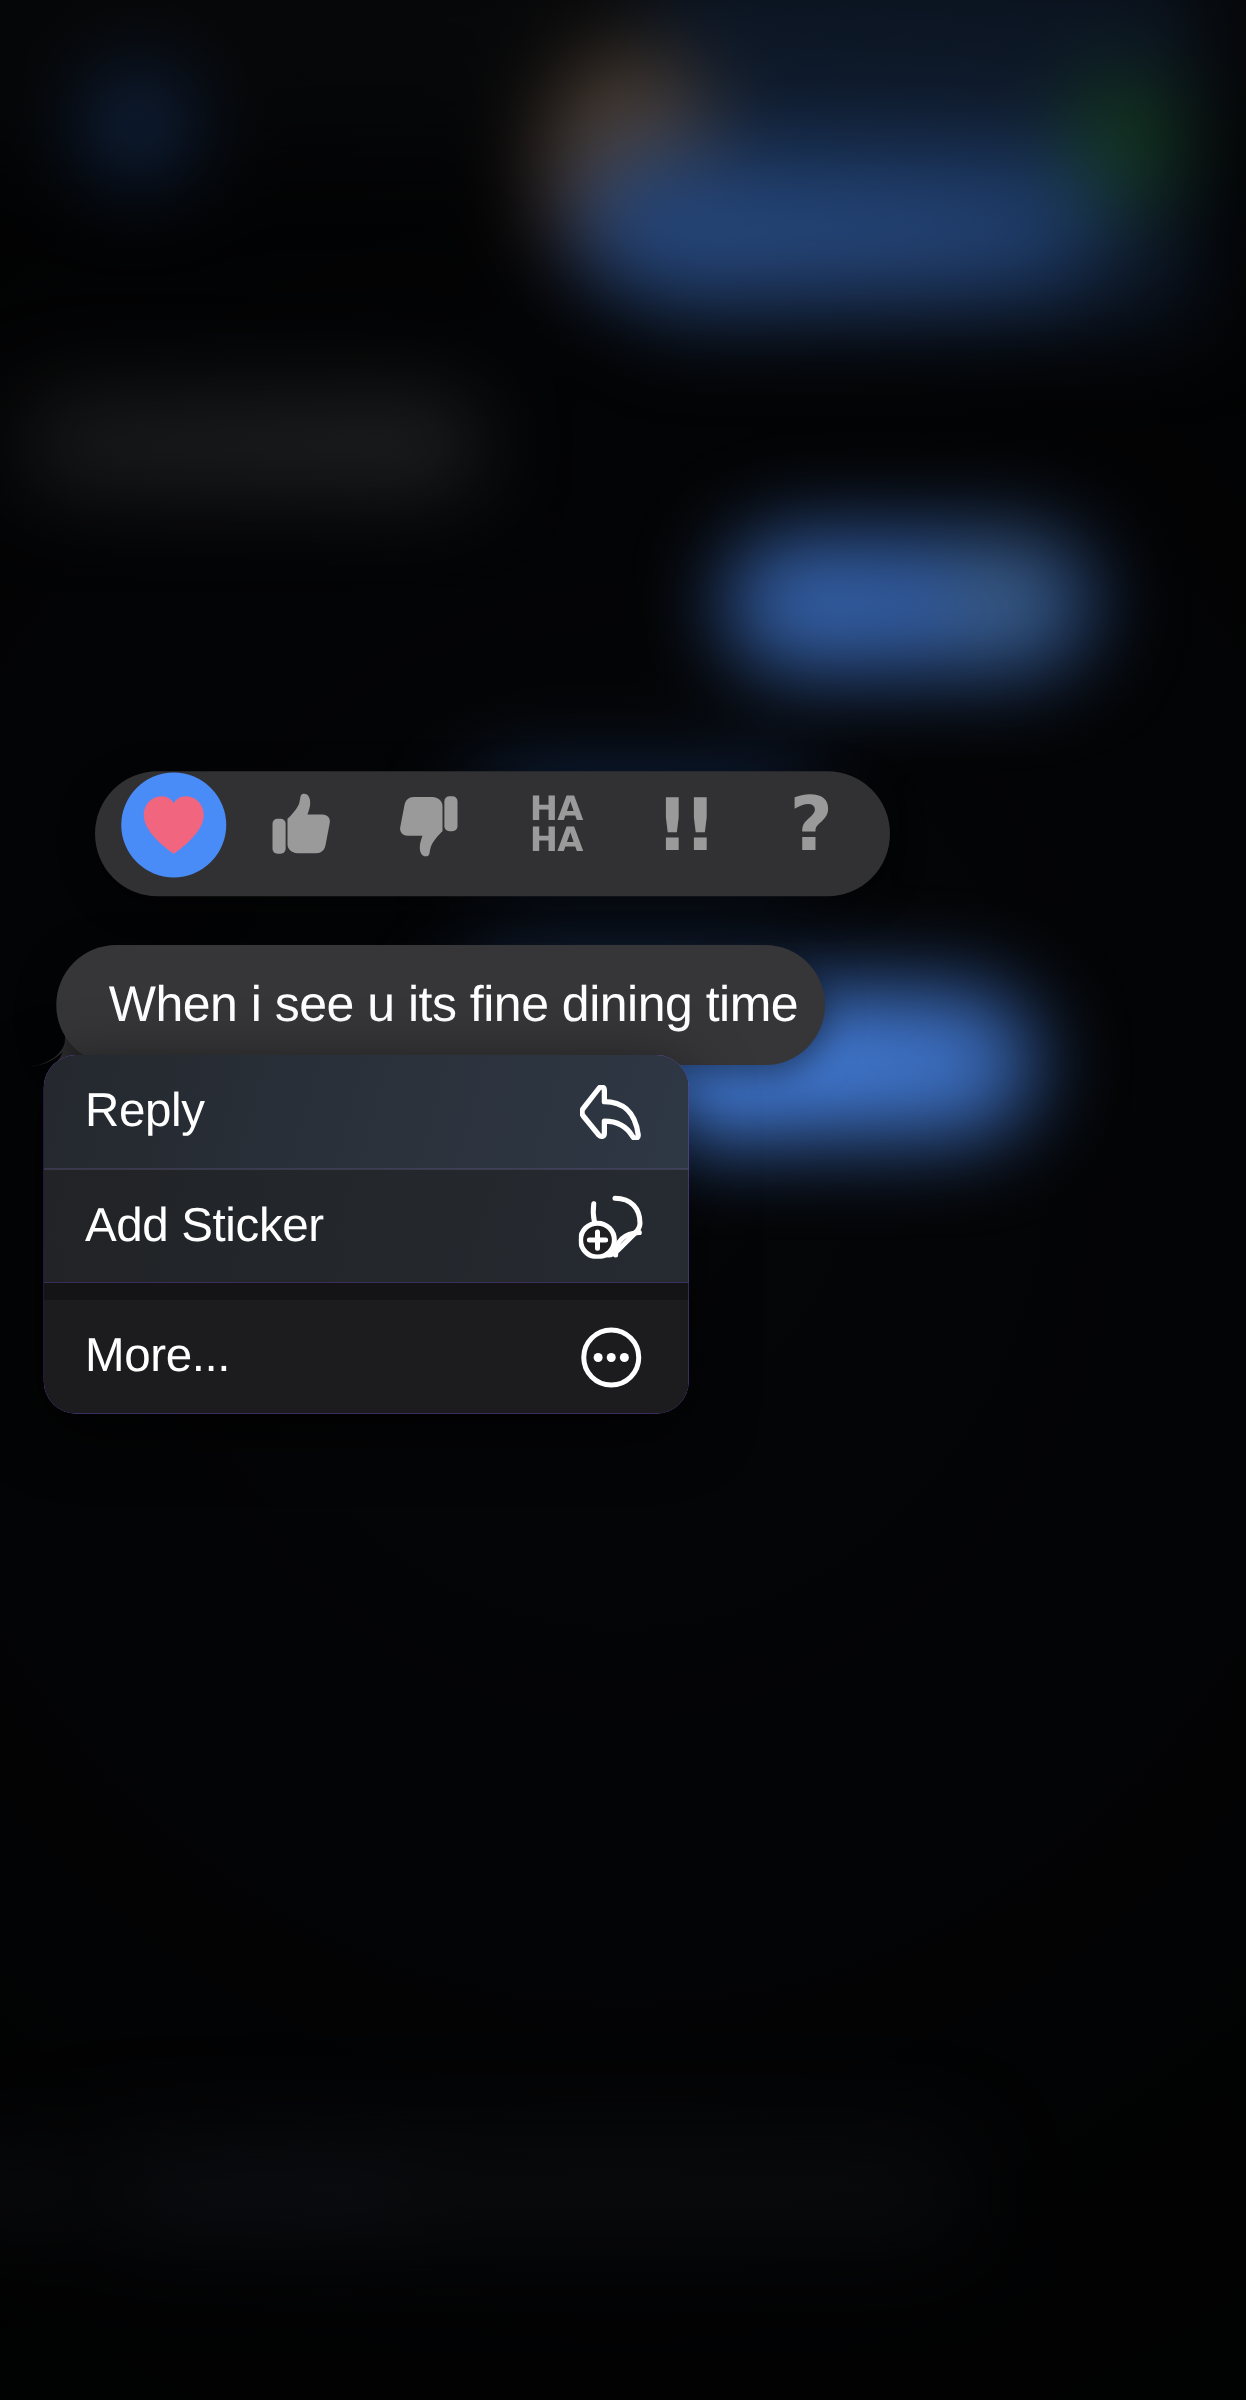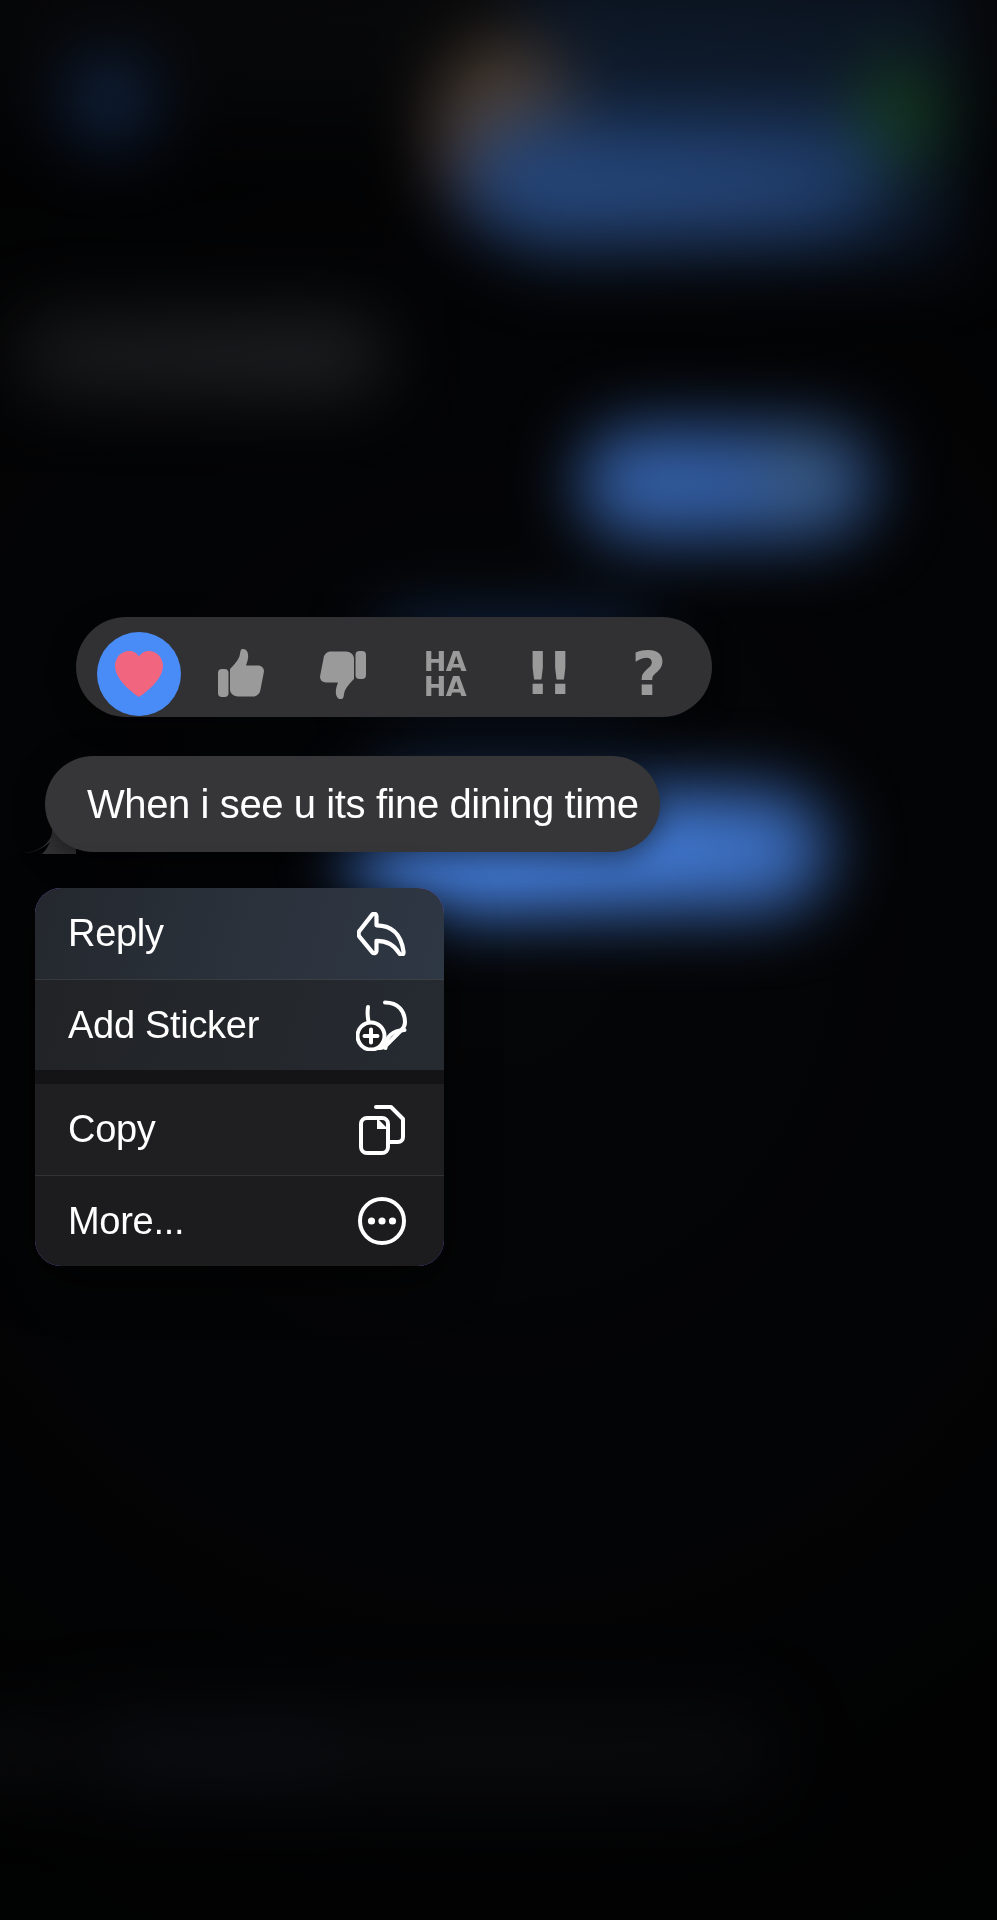--- a/index.html
+++ b/index.html
@@ -120,21 +120,21 @@
   
   #reaction-bar {
     position: absolute;
     left: 76px;
     top: 617px;
     width: 636px;
     height: 100px;
     border-radius: 50px;
     background: #313133;
     display: flex;
-    align-items: flex-end;
+    align-items: flex-start;
     padding: 0 12px;
     box-sizing: border-box;
     box-shadow: 0 6px 26px rgba(0,0,0,.55);
   }
   .reaction {
     flex: 1 1 0;
     height: 86px;
     display: flex;
     align-items: center;
     justify-content: center;
@@ -213,22 +213,22 @@
     width: 54px;
     height: 48px;
     overflow: hidden;
   }
   #bubble-tail svg { display: block; }
 
   
   #context-menu {
     position: absolute;
     left: 35px;
-    top: 888px;
-    width: 409px;
+    top: 844px;
+    width: 516px;
     border-radius: 26px;
     overflow: hidden;
     background: #8b5cf6;
     box-shadow: 0 14px 50px rgba(0,0,0,.65);
   }
   .menu-item {
     position: relative;
     height: 91px;
     display: flex;
     align-items: center;
@@ -365,30 +365,20 @@
         <path d="M29.5 49 C29.5 38 36.5 31.5 48.5 31" fill="none" stroke="#ffffff" stroke-width="4" stroke-linecap="round"></path>
         <path d="M12 8 C12 8 11 15.5 12.5 22" fill="none" stroke="#ffffff" stroke-width="4" stroke-linecap="round"></path>
         <circle cx="15" cy="37" r="13.5" fill="#1f1f21" stroke="#ffffff" stroke-width="4"></circle>
         <path d="M15 30.5 L15 43.5 M8.5 37 L21.5 37" stroke="#ffffff" stroke-width="4" stroke-linecap="round"></path>
       </svg>
     </span>
   </div>
 
   <div class="menu-sep-gap"></div>
 
-  <div class="menu-item row-plain">
-    <span class="menu-label">Copy</span>
-    <span class="menu-icon">
-      <svg width="48" height="52" viewBox="0 0 48 52">
-        <path d="M18 3 L33 3 L45 15 L45 33 C45 35.8 42.8 38 40 38 L26 38" fill="none" stroke="#ffffff" stroke-width="4" stroke-linejoin="round" stroke-linecap="round"></path>
-        <rect x="3" y="14" width="27" height="35" rx="6" fill="#1f1f21" stroke="#ffffff" stroke-width="4"></rect>
-        <path d="M19 14 L30 25 L19 25 Z" fill="#ffffff"></path>
-      </svg>
-    </span>
-  </div>
 
 
   <div class="menu-item row-dark">
     <span class="menu-label">More...</span>
     <span class="menu-icon">
       <svg width="50" height="50" viewBox="0 0 50 50">
         <circle cx="25" cy="25" r="22" fill="none" stroke="#ffffff" stroke-width="4"></circle>
         <circle cx="14.5" cy="25" r="3.6" fill="#ffffff"></circle>
         <circle cx="25" cy="25" r="3.6" fill="#ffffff"></circle>
         <circle cx="35.5" cy="25" r="3.6" fill="#ffffff"></circle>

